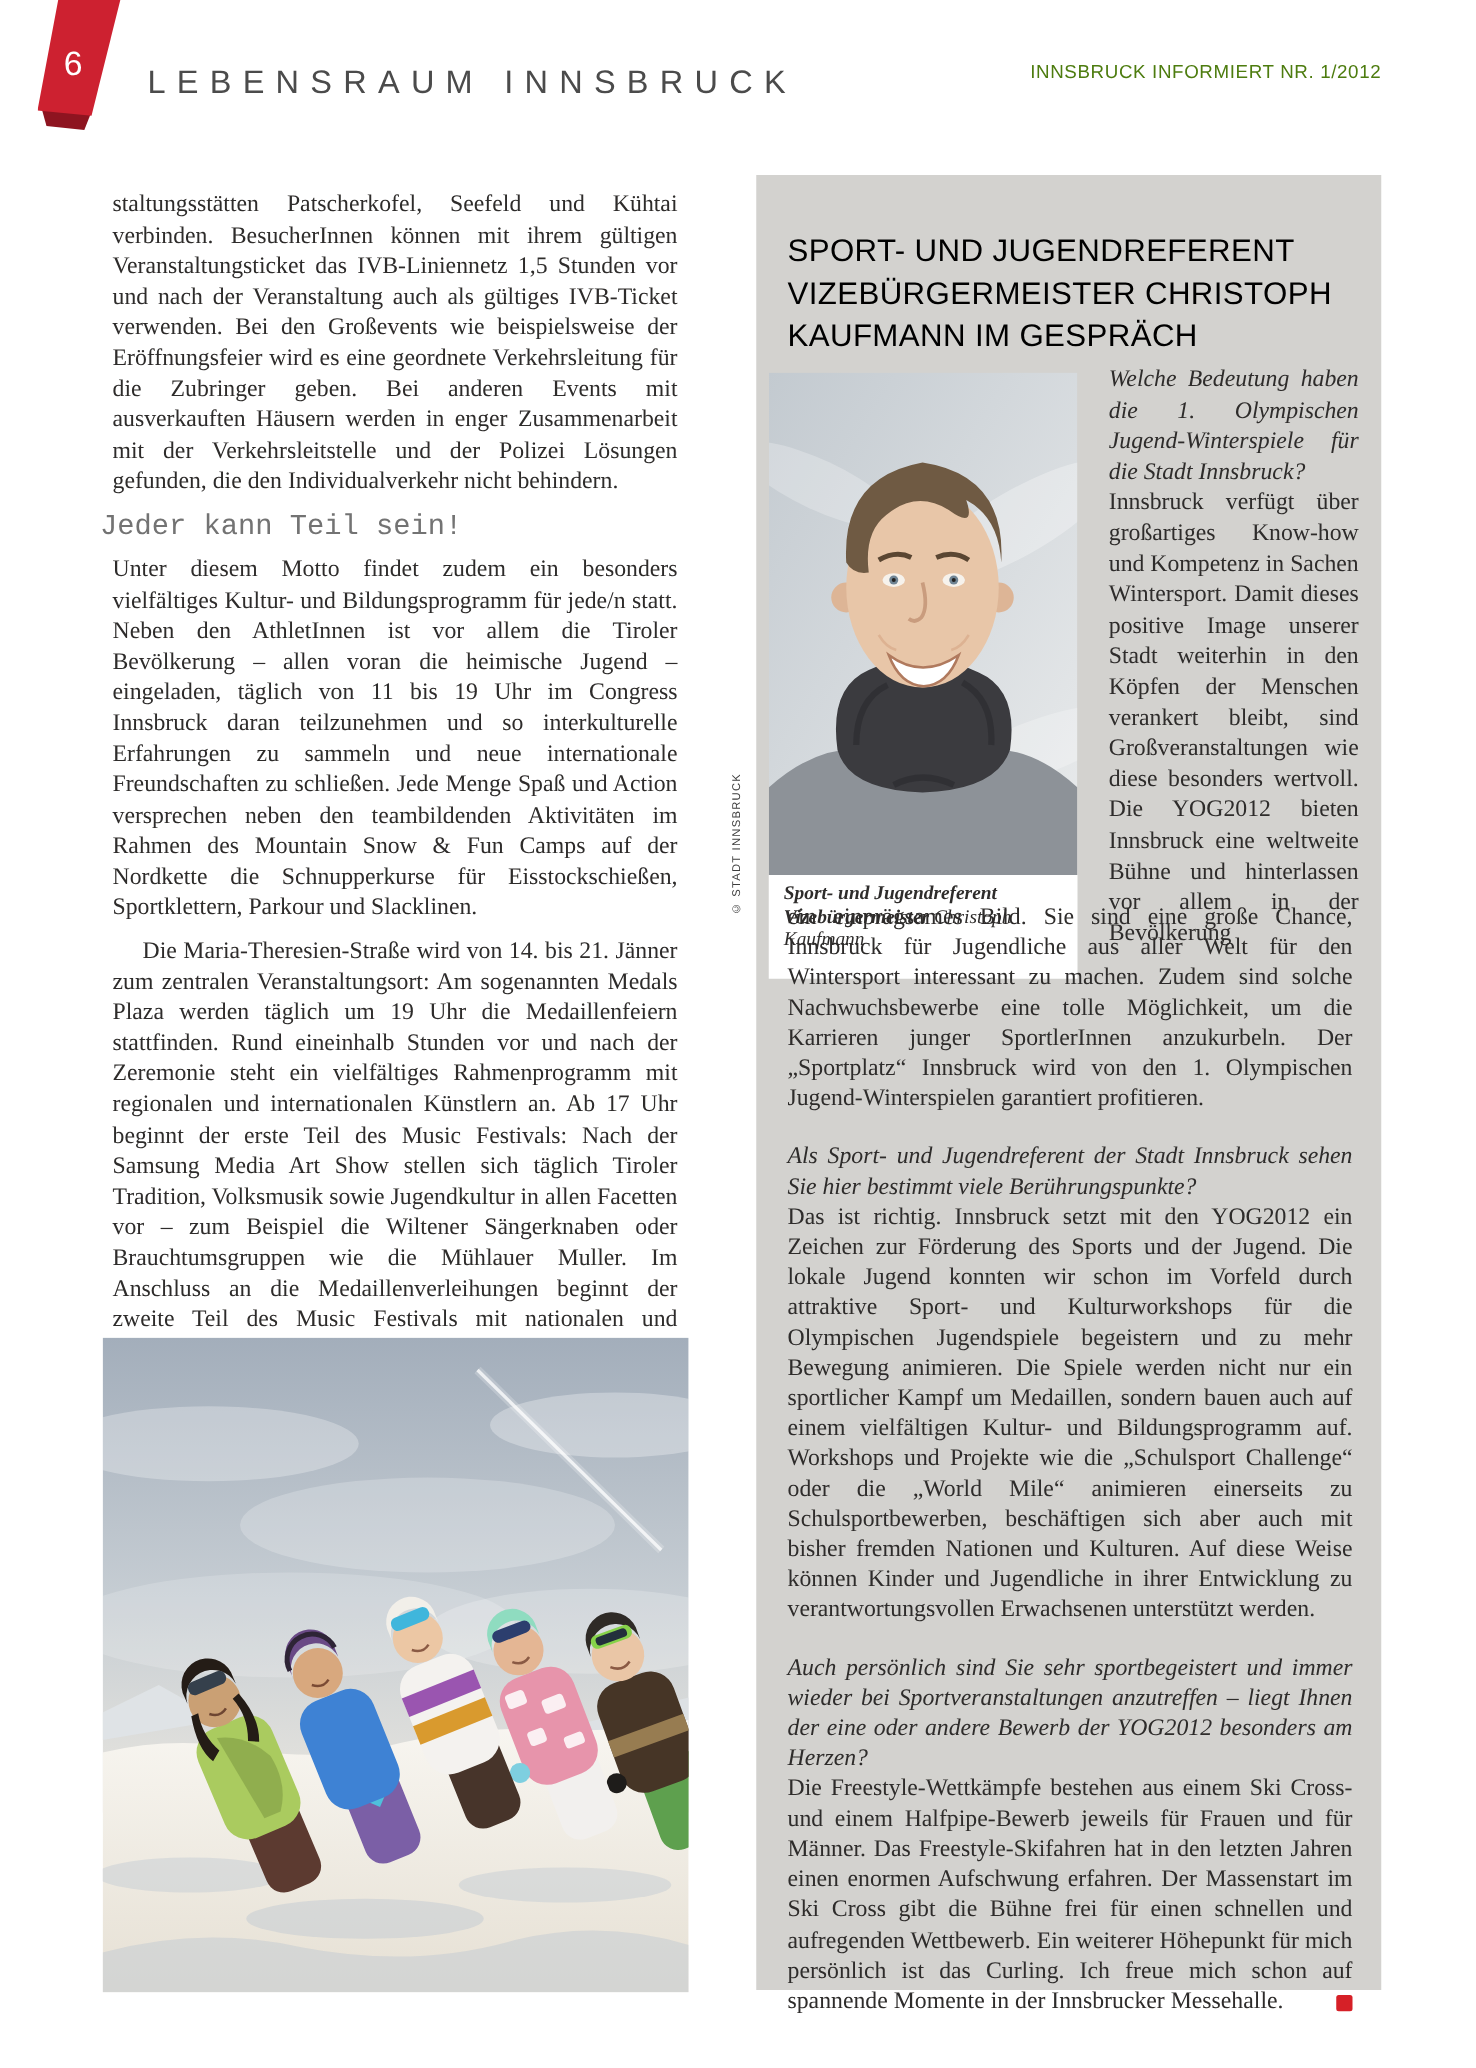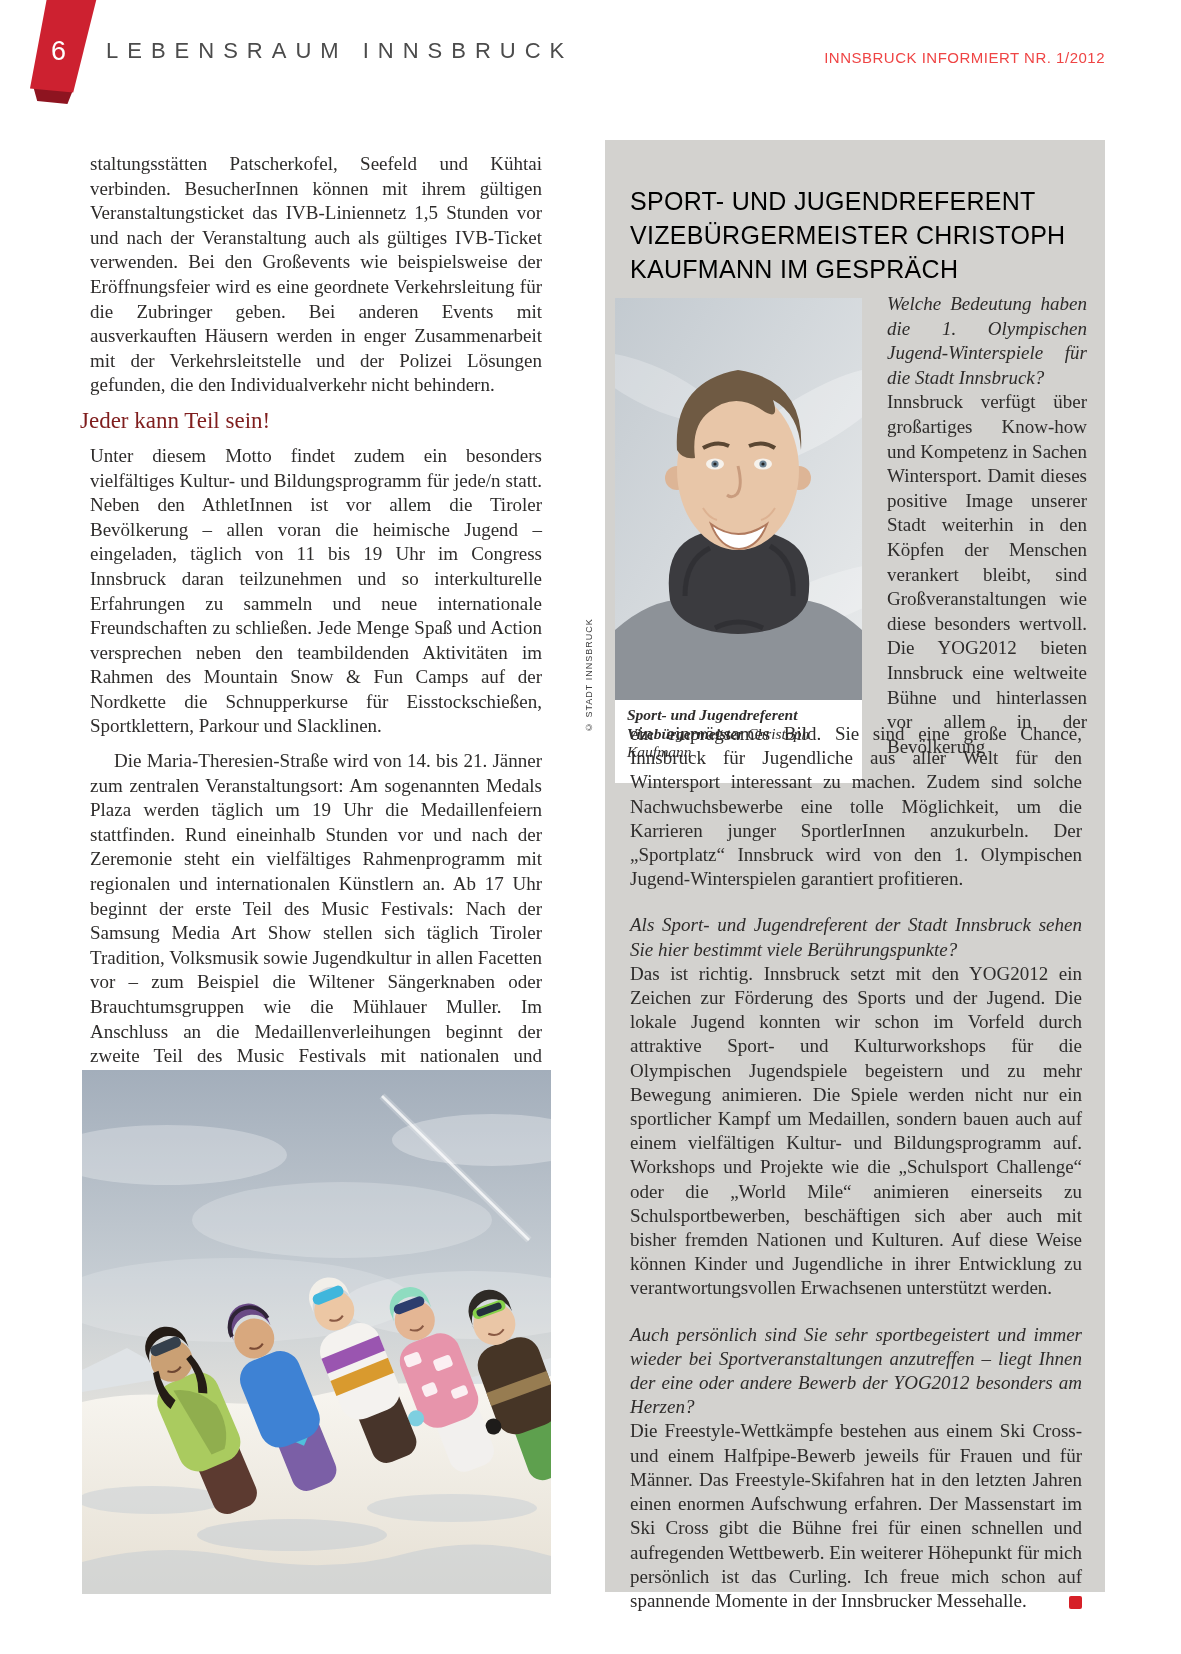--- a/index.html
+++ b/index.html
@@ -7,30 +7,30 @@
   .page{position:relative;width:1181px;height:1654px;background:#ffffff;margin:0 auto;overflow:hidden;
         font-family:"Liberation Serif","DejaVu Serif",serif;color:var(--ink);}
   
   .tabwrap{position:absolute;left:30px;top:0;width:72px;height:104px;}
   .tab-shadow{position:absolute;left:0;top:0;width:72px;height:104px;background:#8e1420;
         clip-path:polygon(4% 82%,60% 86%,52% 100%,10% 97%);}
   .tab{position:absolute;left:0;top:0;width:72px;height:104px;background:#cd2130;
         clip-path:polygon(23% 0%,92% 0%,60% 89%,0% 85%);}
   .tab .num{position:absolute;left:21px;top:36px;color:#fff;font-family:"Liberation Sans","DejaVu Sans",sans-serif;
         font-size:27px;font-weight:400;}
-  .section-title{position:absolute;left:106px;top:38px;margin:0;font-family:"Liberation Sans","DejaVu Sans",sans-serif;
-        font-size:22px;font-weight:400;letter-spacing:9px;color:#4b4b4b;white-space:nowrap;}
+  .section-title{position:absolute;left:106px;top:38px;margin:12px;font-family:"Liberation Sans","DejaVu Sans",sans-serif;
+        font-size:26px;font-weight:400;letter-spacing:9px;color:#4b4b4b;white-space:nowrap;}
   .issue{position:absolute;right:76px;top:49px;font-family:"Liberation Sans","DejaVu Sans",sans-serif;
-        font-size:15px;letter-spacing:.5px;color:#ef4444;}
+        font-size:15px;letter-spacing:.5px;color:#4d7c0f;}
   
   .leftcol{position:absolute;left:80px;top:142px;width:472px;}
   p.body{margin:10px;font-size:19px;line-height:24.6px;text-align:justify;hyphens:auto;}
   p.indent{text-indent:24px;}
-  h2.red{margin:0 0 6px 0;font-family:Liberation Serif, serif;
-        font-size:23px;font-weight:400;color:#7f1d1d;}
+  h2.red{margin:0 0 6px 0;font-family:Liberation Mono, monospace;
+        font-size:23px;font-weight:400;color:#737373;}
   .rel{position:relative;}
   a.link{color:inherit;text-decoration:underline;cursor:pointer;}
   .sup{font-size:11px;letter-spacing:1px;vertical-align:6px;font-family:"Liberation Serif",serif;}
   .endmark{position:absolute;right:0;bottom:4px;width:13px;height:13px;background:var(--accent);border-radius:2px;}
   figure.kids{position:absolute;left:2px;top:928px;width:469px;height:524px;margin:0;overflow:hidden;}
   
   .graybox{position:absolute;left:605px;top:140px;width:500px;min-height:1452px;background:var(--gray);}
   .gtitle{position:absolute;top:44px;left:25px;width:440px;margin:0;font-family:"Liberation Sans","DejaVu Sans",sans-serif;
         font-size:25px;line-height:34px;font-weight:400;letter-spacing:.3px;color:#000000;}
   .portrait{position:absolute;top:158px;left:10px;width:247px;height:402px;overflow:hidden;}

